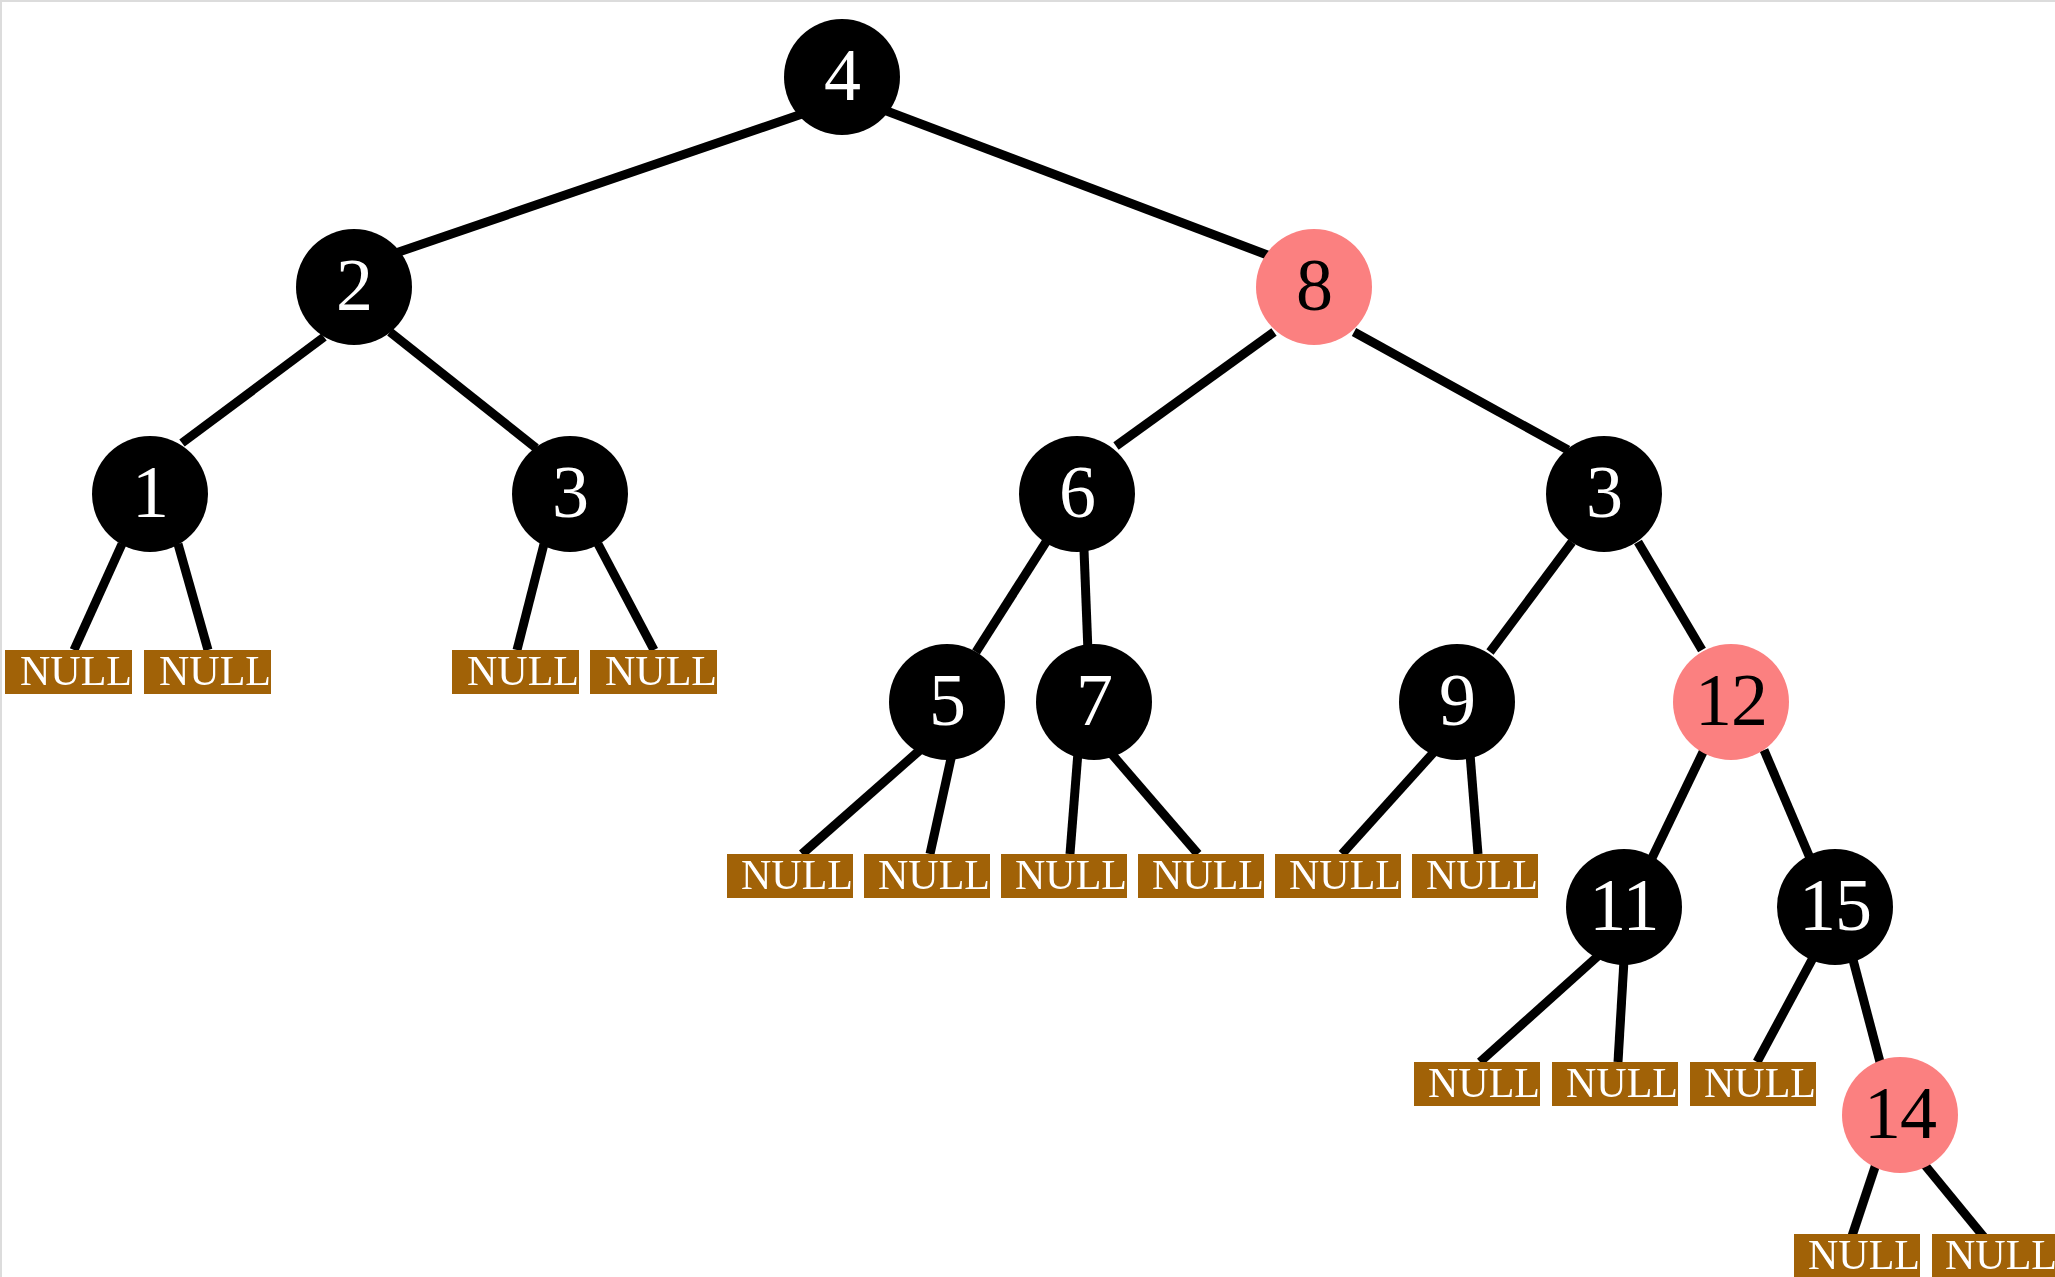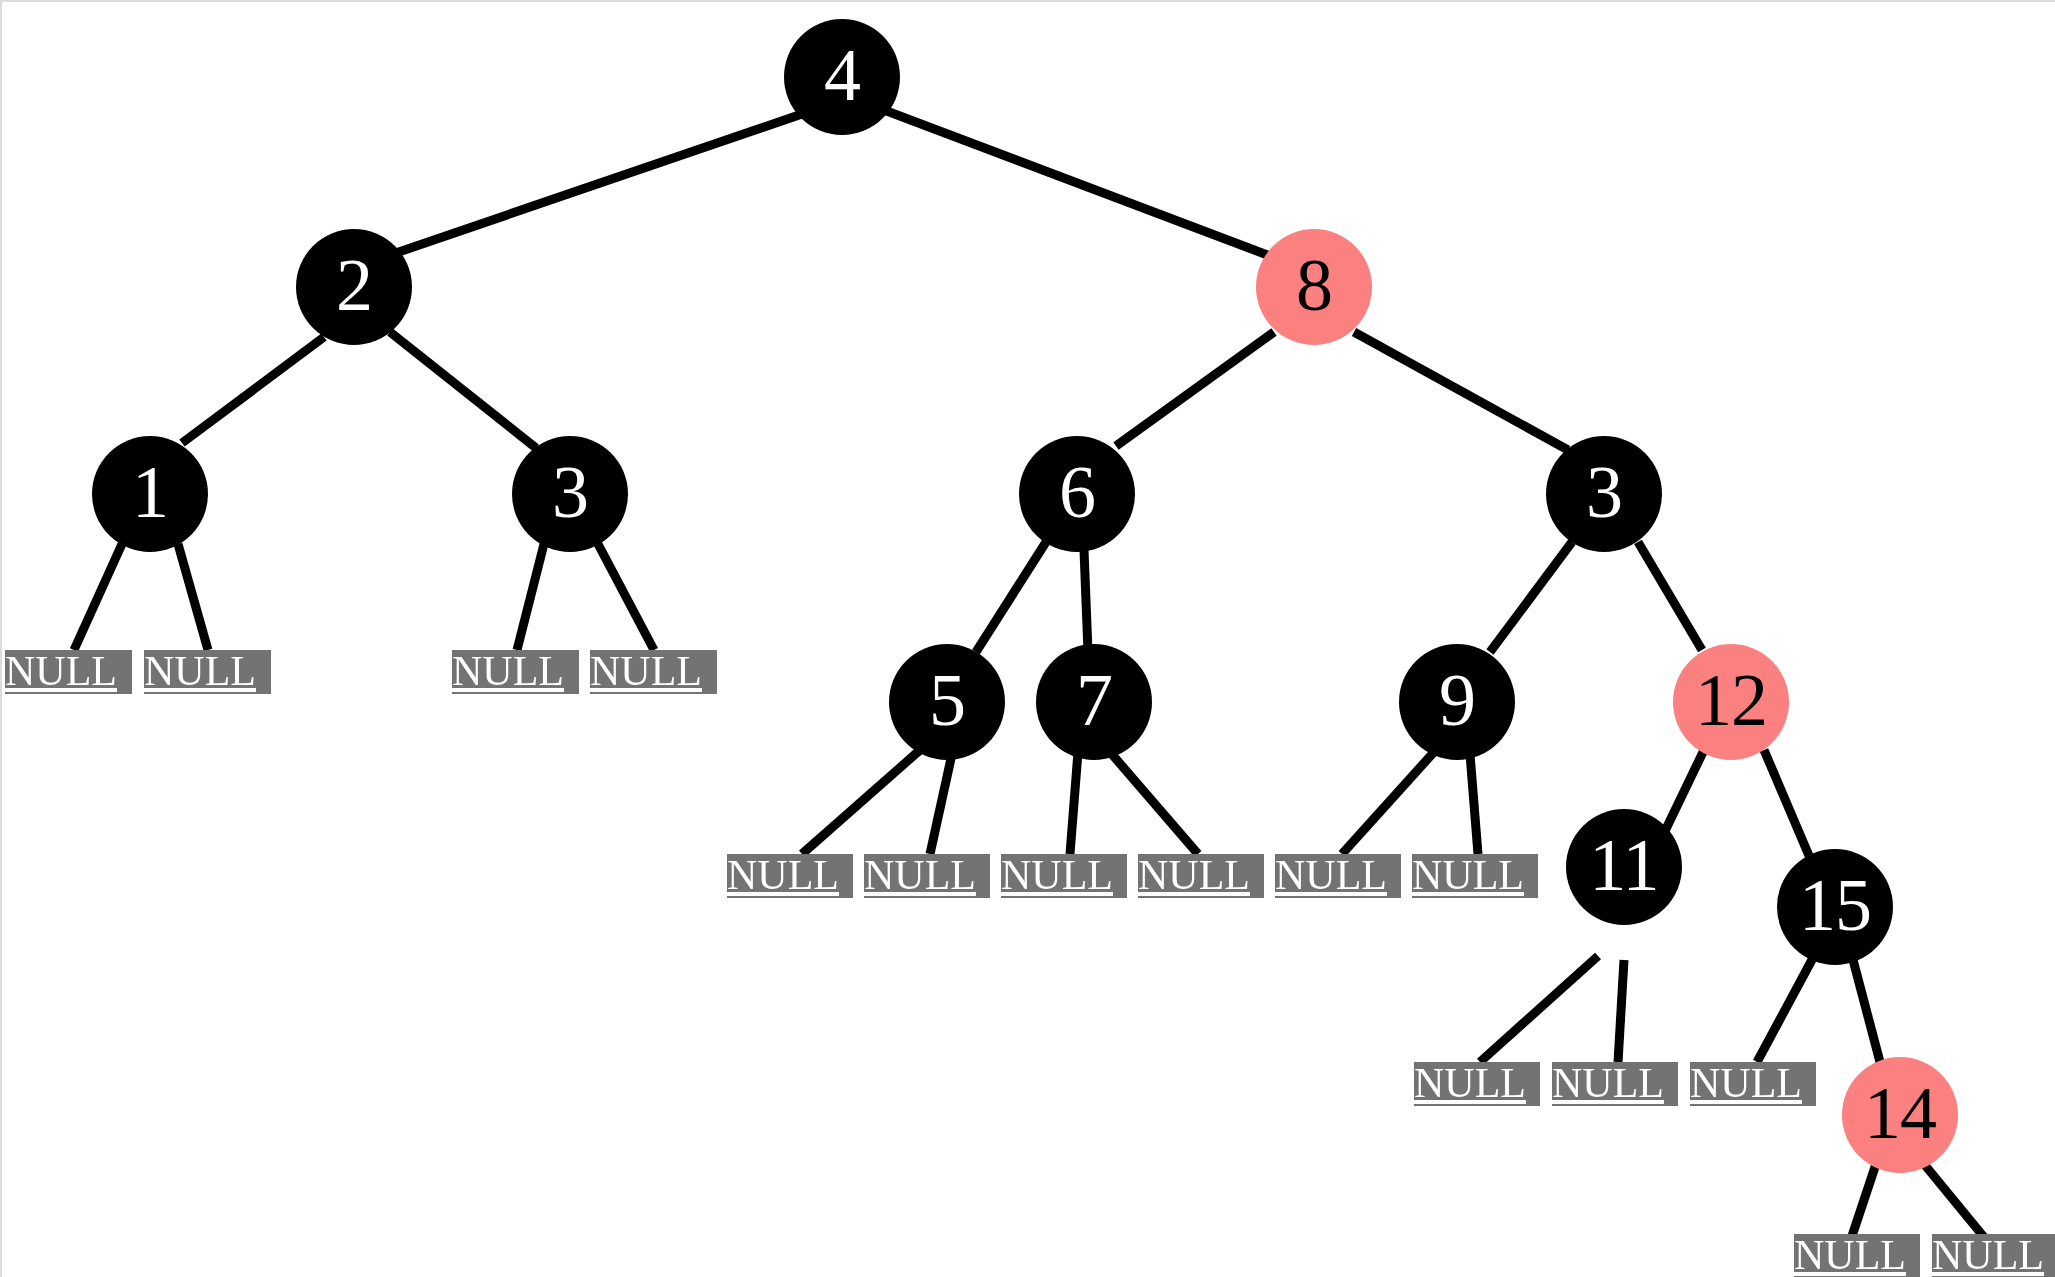--- a/index.html
+++ b/index.html
@@ -47,26 +47,25 @@
     color: #000000;
   }
   .node-label {
     font-size: 74px;
     font-family: "Liberation Serif", "DejaVu Serif", serif;
     letter-spacing: -1px;
     transform: translateY(-2px);
   }
   .null-node {
     position: absolute;
-    background: #737373;
+    background: #a16207;
     color: #ffffff;
     display: flex;
     align-items: center;
-    justify-content: flex-start;
-    text-decoration: underline;
+    justify-content: flex-end;
   }
   .null-label {
     font-size: 42px;
     font-family: "Liberation Serif", "DejaVu Serif", serif;
     letter-spacing: 0px;
     transform: translateY(-1px);
   }
 </style>
 </head>
 <body>
@@ -129,21 +128,21 @@
       </div>
       <div class="tree-node black" style="left: 1034px; top: 642px; width: 116px; height: 116px;">
         <span class="node-label">7</span>
       </div>
       <div class="tree-node black" style="left: 1397px; top: 642px; width: 116px; height: 116px;">
         <span class="node-label">9</span>
       </div>
       <div class="tree-node red" style="left: 1671px; top: 642px; width: 116px; height: 116px; text-align: right;">
         <span class="node-label">12</span>
       </div>
-      <div class="tree-node black" style="left: 1564px; top: 807px; width: 116px; height: 116px;">
+      <div class="tree-node black" style="left: 1564px; top: 847px; width: 116px; height: 116px;">
         <span class="node-label">11</span>
       </div>
       <div class="tree-node black" style="left: 1775px; top: 847px; width: 116px; height: 116px;">
         <span class="node-label">15</span>
       </div>
       <div class="tree-node red" style="left: 1840px; top: 1055px; width: 116px; height: 116px;">
         <span class="node-label">14</span>
       </div>
       <div class="null-node" style="left: 3px; top: 648px; width: 127px; height: 44px;">
         <span class="null-label">NULL</span>

